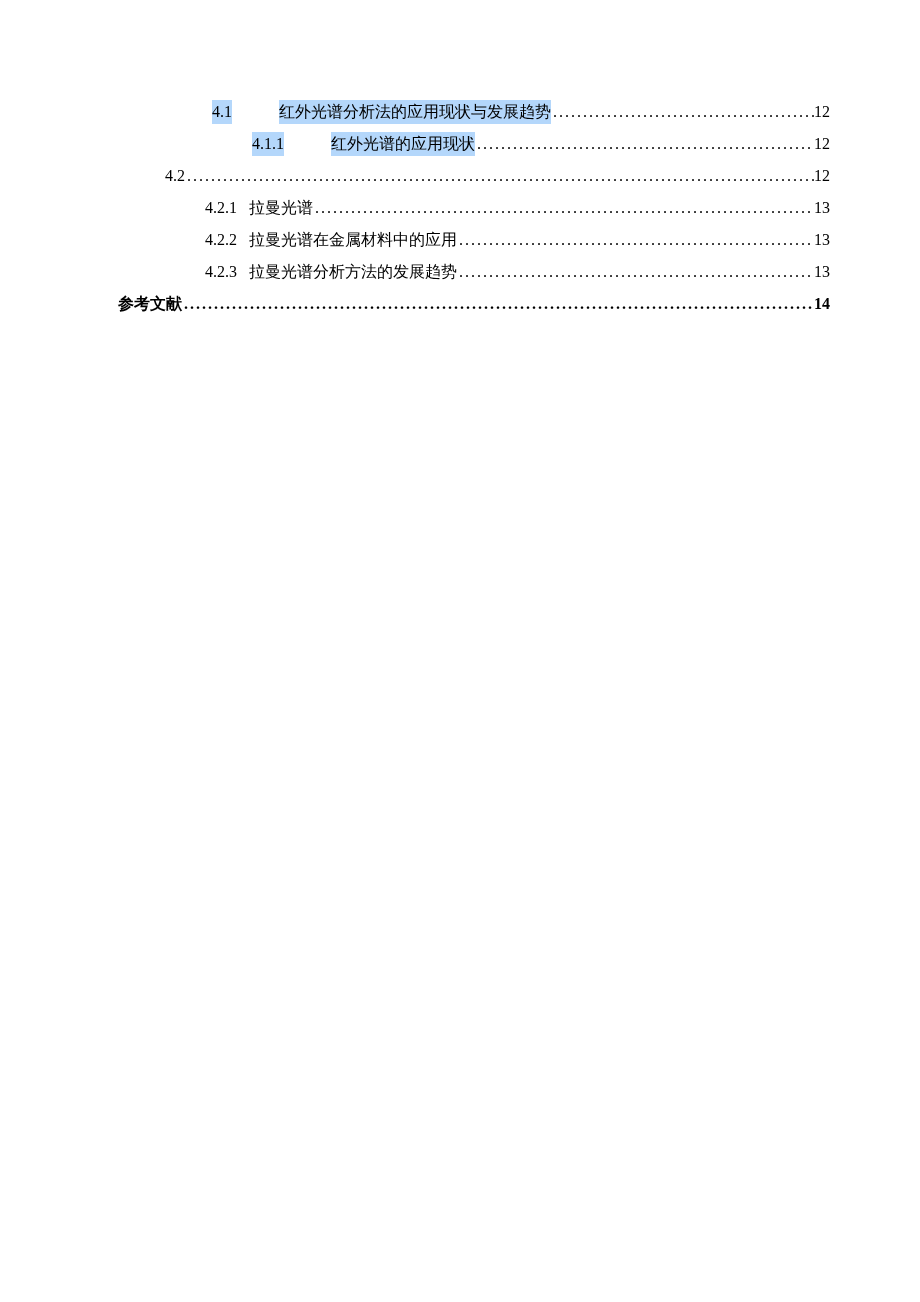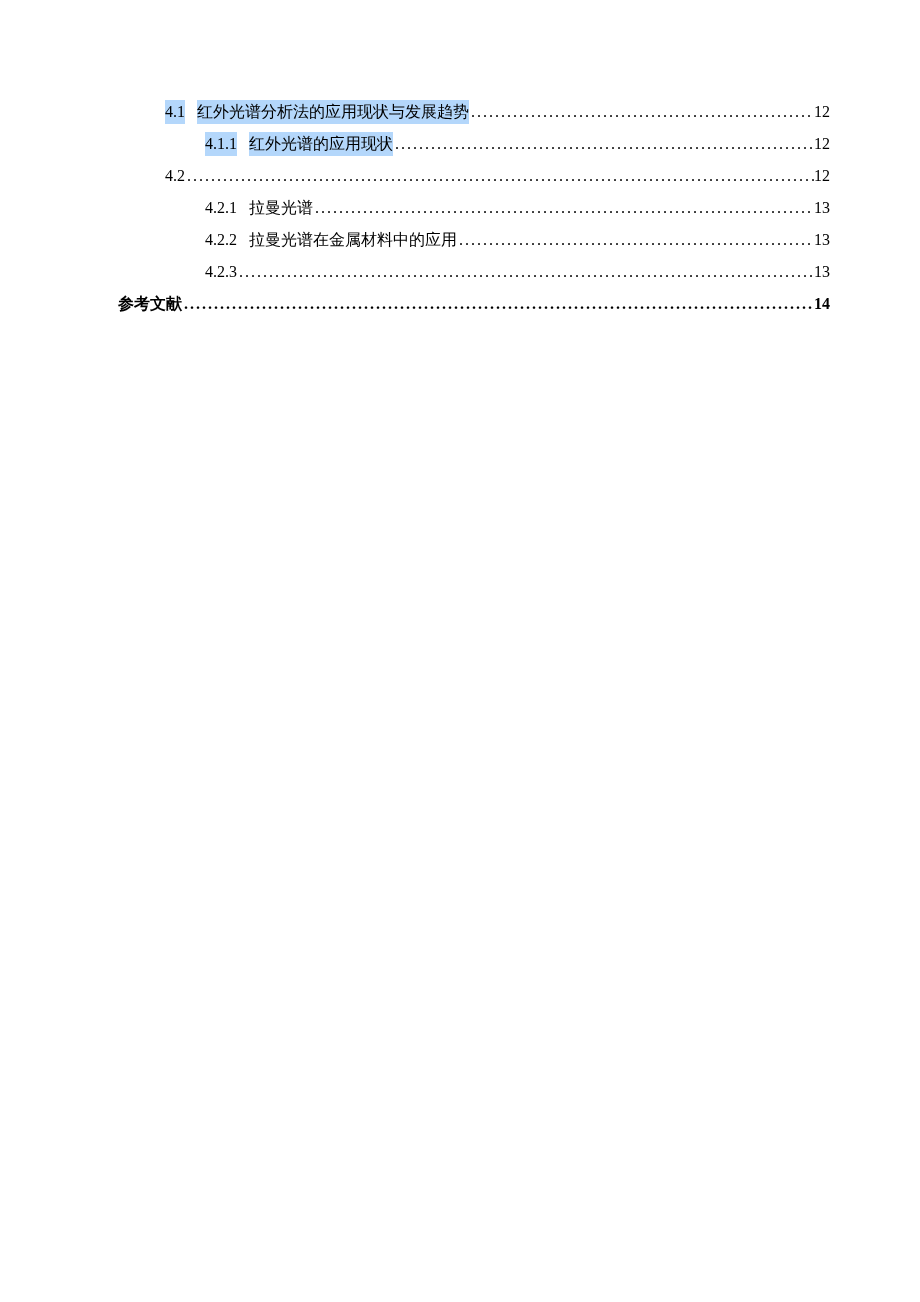--- a/index.html
+++ b/index.html
@@ -50,20 +50,21 @@
       padding: 0 2px;
     }
     .toc-dots::after {
       content: "..................................................................................................................................................................";
     }
     .toc-page {
       white-space: nowrap;
     }
     .highlight {
       background-color: #b4d7fb;
+      margin-left: 47px;
     }
   </style>
 </head>
 <body>
 
 <div>
 
   <div class="toc-entry toc-level-2">
     <span class="toc-num highlight">4.1</span>
     <span class="toc-title highlight">红外光谱分析法的应用现状与发展趋势</span>
@@ -93,20 +94,21 @@
 
   <div class="toc-entry toc-level-3">
     <span class="toc-num">4.2.2</span>
     <span class="toc-title">拉曼光谱在金属材料中的应用</span>
     <span class="toc-dots"></span>
     <span class="toc-page">13</span>
   </div>
 
   <div class="toc-entry toc-level-3">
     <span class="toc-num">4.2.3</span>
+    <span class="toc-title">拉曼光谱分析方法的发展趋势</span>
     <span class="toc-dots"></span>
     <span class="toc-page">13</span>
   </div>
 
   <div class="toc-entry toc-level-1">
     <span class="toc-title">参考文献</span>
     <span class="toc-dots"></span>
     <span class="toc-page">14</span>
   </div>
 

